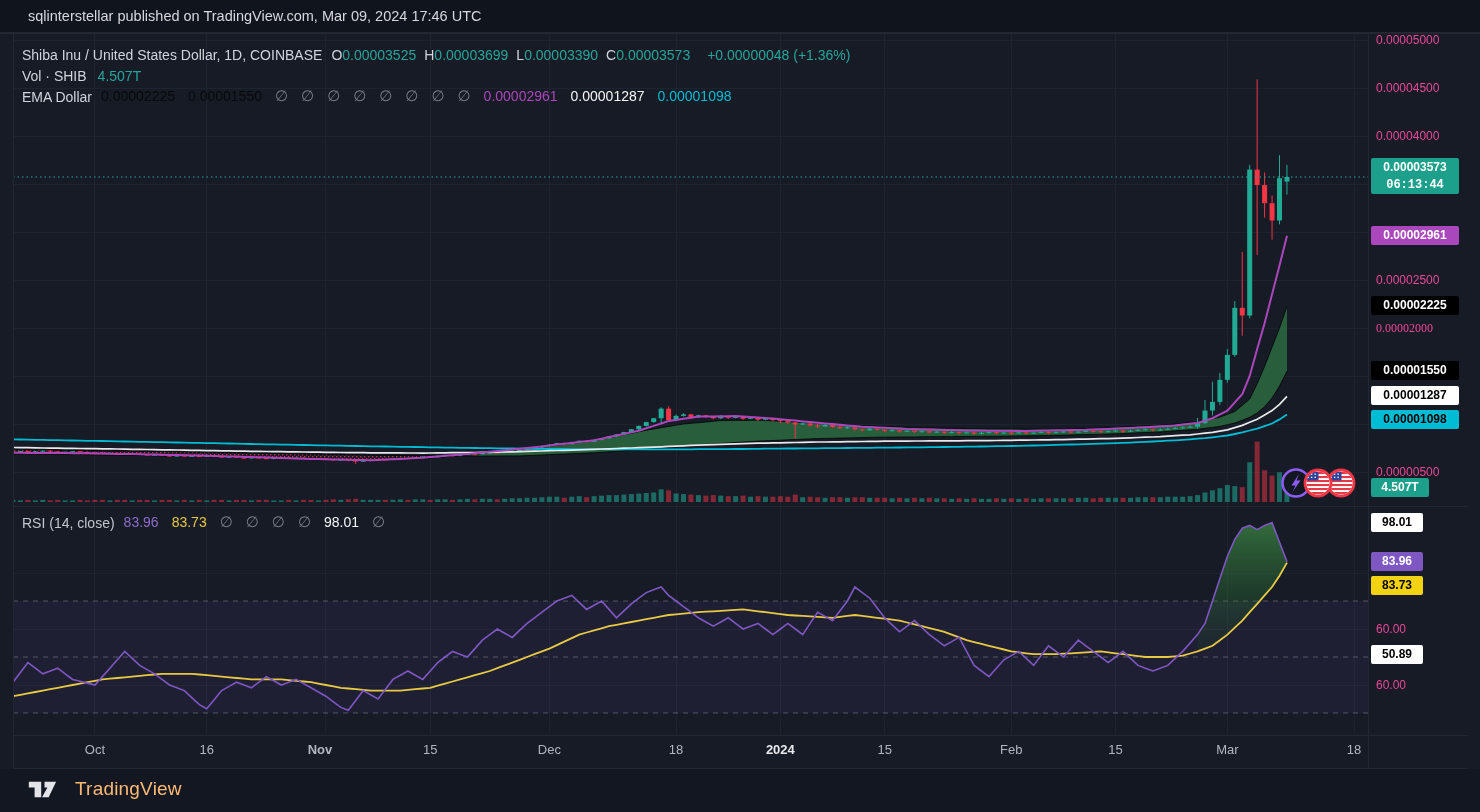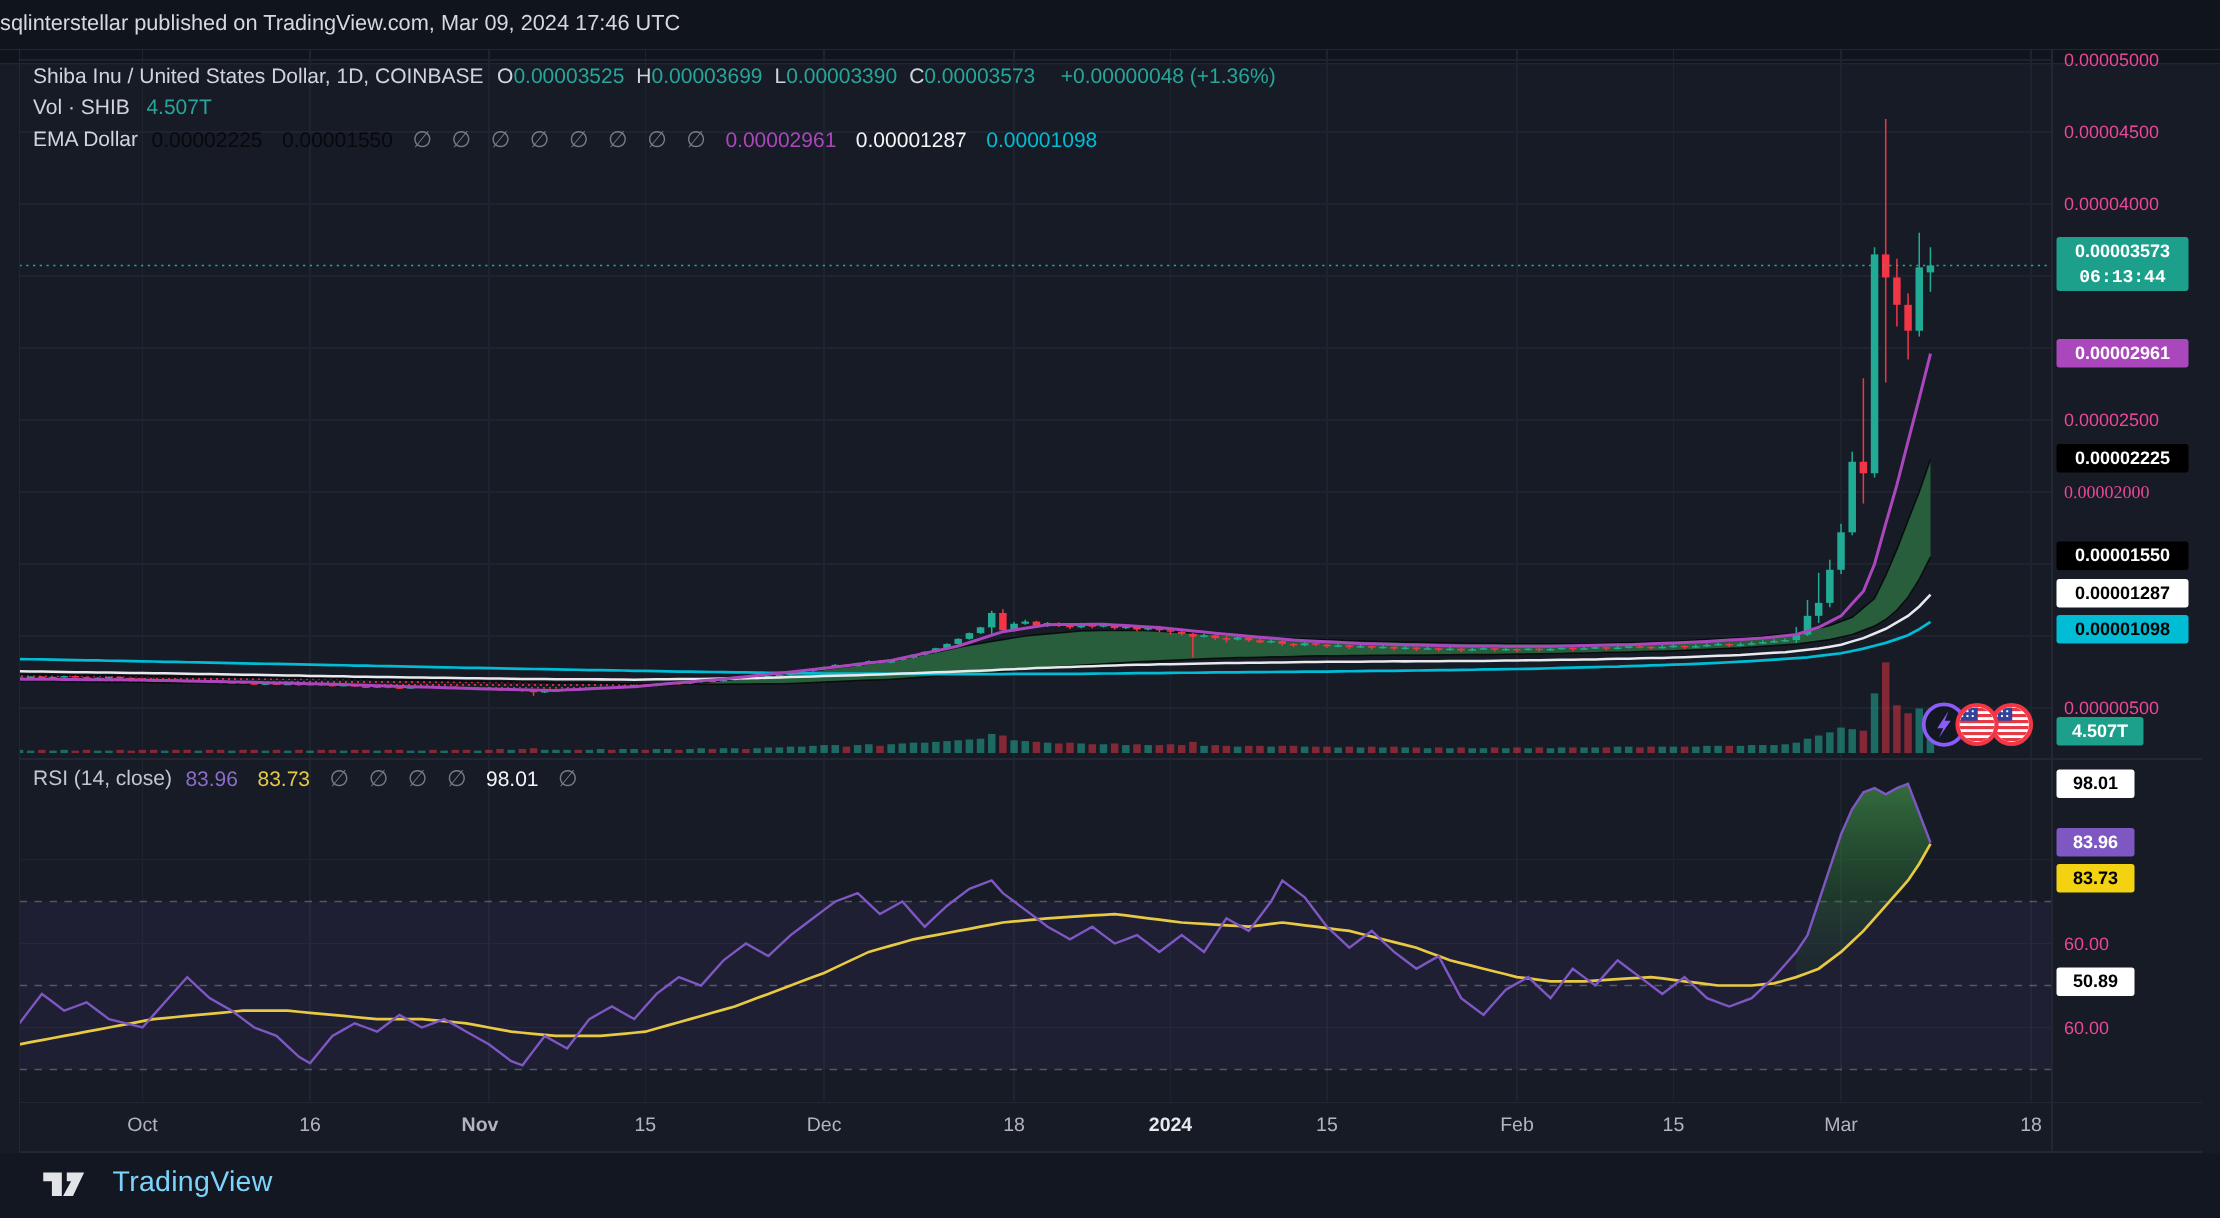--- a/index.html
+++ b/index.html
@@ -1,37 +1,37 @@
 <!DOCTYPE html>
 <html><head>
 <meta charset="utf-8">
 <style>
   html,body{margin:0;padding:0;background:#0e1118;}
   *{box-sizing:border-box;}
   .stage{position:relative;width:1480px;height:812px;background:#161b26;overflow:hidden;
          font-family:"Liberation Sans", sans-serif; -webkit-font-smoothing:antialiased;}
-  .publish-bar{position:absolute;left:0;top:0;width:1480px;height:43px;background:#10141d;
-               border-bottom:1px solid #232734;color:#d6d8dd;font-size:14.5px;line-height:33px;}
+  .publish-bar{position:absolute;left:0;top:0;width:1480px;height:33px;background:#10141d;
+               border-bottom:1px solid #232734;color:#d6d8dd;font-size:14.5px;line-height:33px;padding-left:28px;}
   .chart-svg{position:absolute;left:0;top:0;}
   .legend{position:absolute;left:22px;top:42px;color:#d1d4dc;font-size:14px;}
-  .legend-row{display:flex;align-items:flex-start;gap:9px;height:21px;white-space:nowrap;}
+  .legend-row{display:flex;align-items:flex-end;gap:9px;height:21px;white-space:nowrap;}
   .lv{margin-left:2px;}
   .c-green{color:#26a69a;} .c-dark{color:#07090d;}
   .c-purple{color:#ab47bc;} .c-white{color:#f4f5f7;} .c-cyan{color:#00bcd4;}
   .c-rsipurple{color:#8e6cc9;} .c-yellow{color:#e7c944;}
   .c-null{color:#787b86;font-size:15px;}
   .rsi-legend{position:absolute;left:22px;top:510px;color:#c3c6cd;font-size:14px;}
   .axis-label{position:absolute;left:1376px;color:#ec4899;font-size:12px;height:16px;line-height:16px;}
   .time-label{position:absolute;top:742px;width:60px;margin-left:-30px;text-align:center;color:#b2b5be;font-size:13px;}
   .time-label.bold{color:#e8e9ec;font-weight:bold;}
   .badge{position:absolute;left:1371px;width:88px;border-radius:2px;color:#fff;font-size:12px;font-weight:600;
          text-align:center;line-height:19px;}
   .badge .sub{display:block;line-height:17px;font-weight:600;font-family:Liberation Mono, monospace;}
   .footer{position:absolute;left:0;top:769px;width:1480px;height:43px;background:#131722;}
-  .tv-logo{position:absolute;left:28px;top:9px;display:flex;align-items:center;gap:9px;color:#7dd3fc;
+  .tv-logo{position:absolute;left:28px;top:9px;display:flex;align-items:center;gap:9px;color:#fdba74;
            font-size:19px;letter-spacing:0.2px;}
 </style>
 </head>
 <body>
 
 <div class="stage">
 
   <div class="publish-bar">
     <span>sqlinterstellar published on TradingView.com, Mar 09, 2024 17:46 UTC</span>
   </div>

